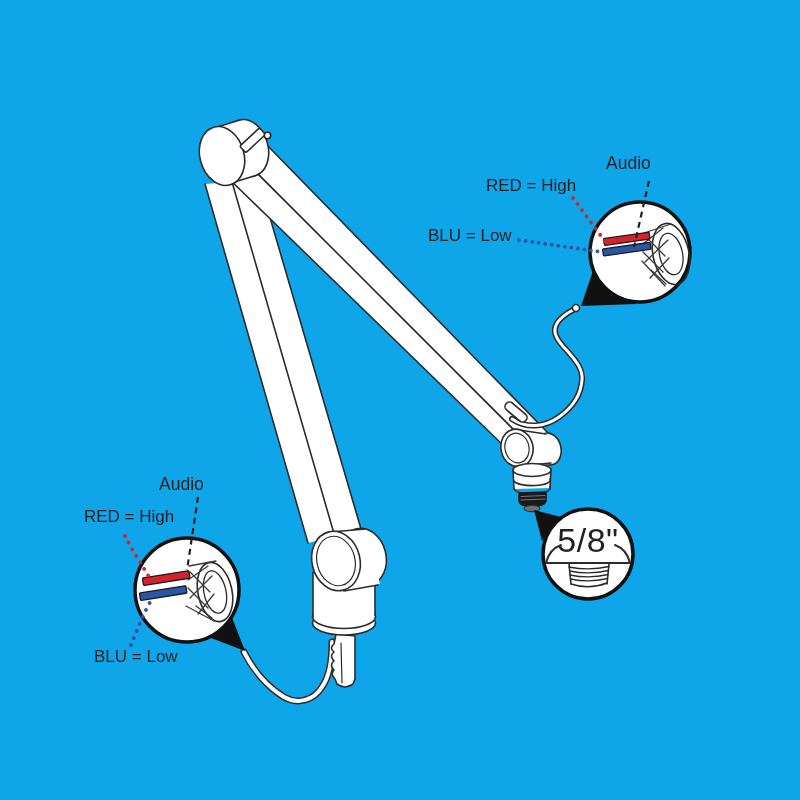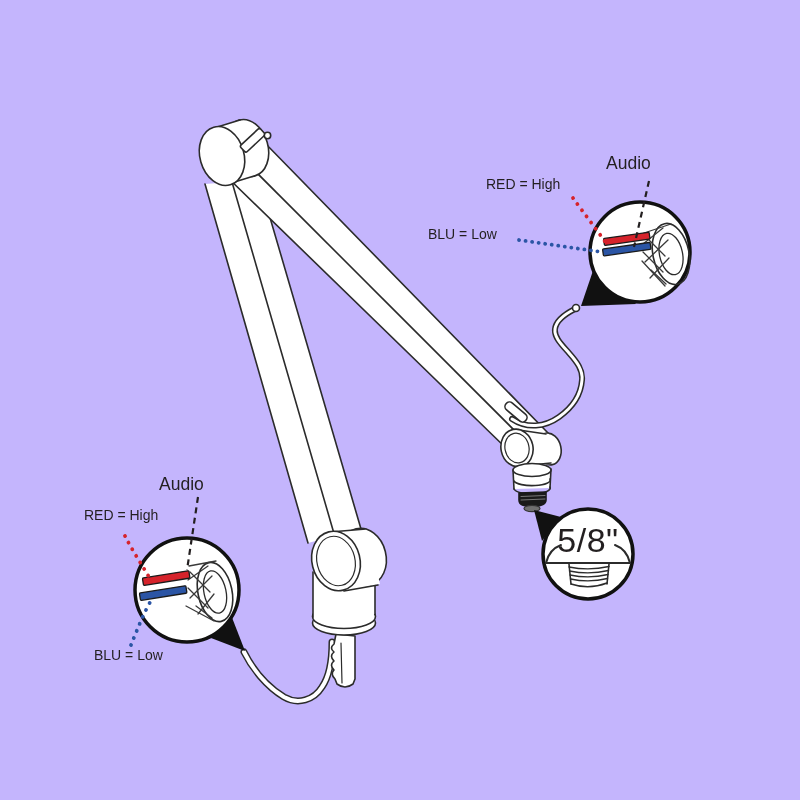--- a/index.html
+++ b/index.html
@@ -1,27 +1,27 @@
 <!DOCTYPE html>
 <html><head>
 <meta charset="utf-8">
 <style>
   html,body{margin:0;padding:0;background:#ffffff;}
   .canvas{
     position:relative;
     width:800px;height:800px;
-    background:#c4b5fd;
+    background:#0ea5e9;
     font-family:"Liberation Sans",sans-serif;
     overflow:hidden;
   }
   .canvas svg{position:absolute;left:0;top:0;}
   .lbl{
     position:absolute;
     color:#231f20;
-    font-size:14px;
+    font-size:17px;
     line-height:1.1;
     white-space:nowrap;
     font-family:"Liberation Sans",sans-serif;
   }
   .lbl.audio{font-size:17.5px;}
   .lbl.size{
     font-size:34px;
     width:80px;
     text-align:center;
     letter-spacing:0.5px;

